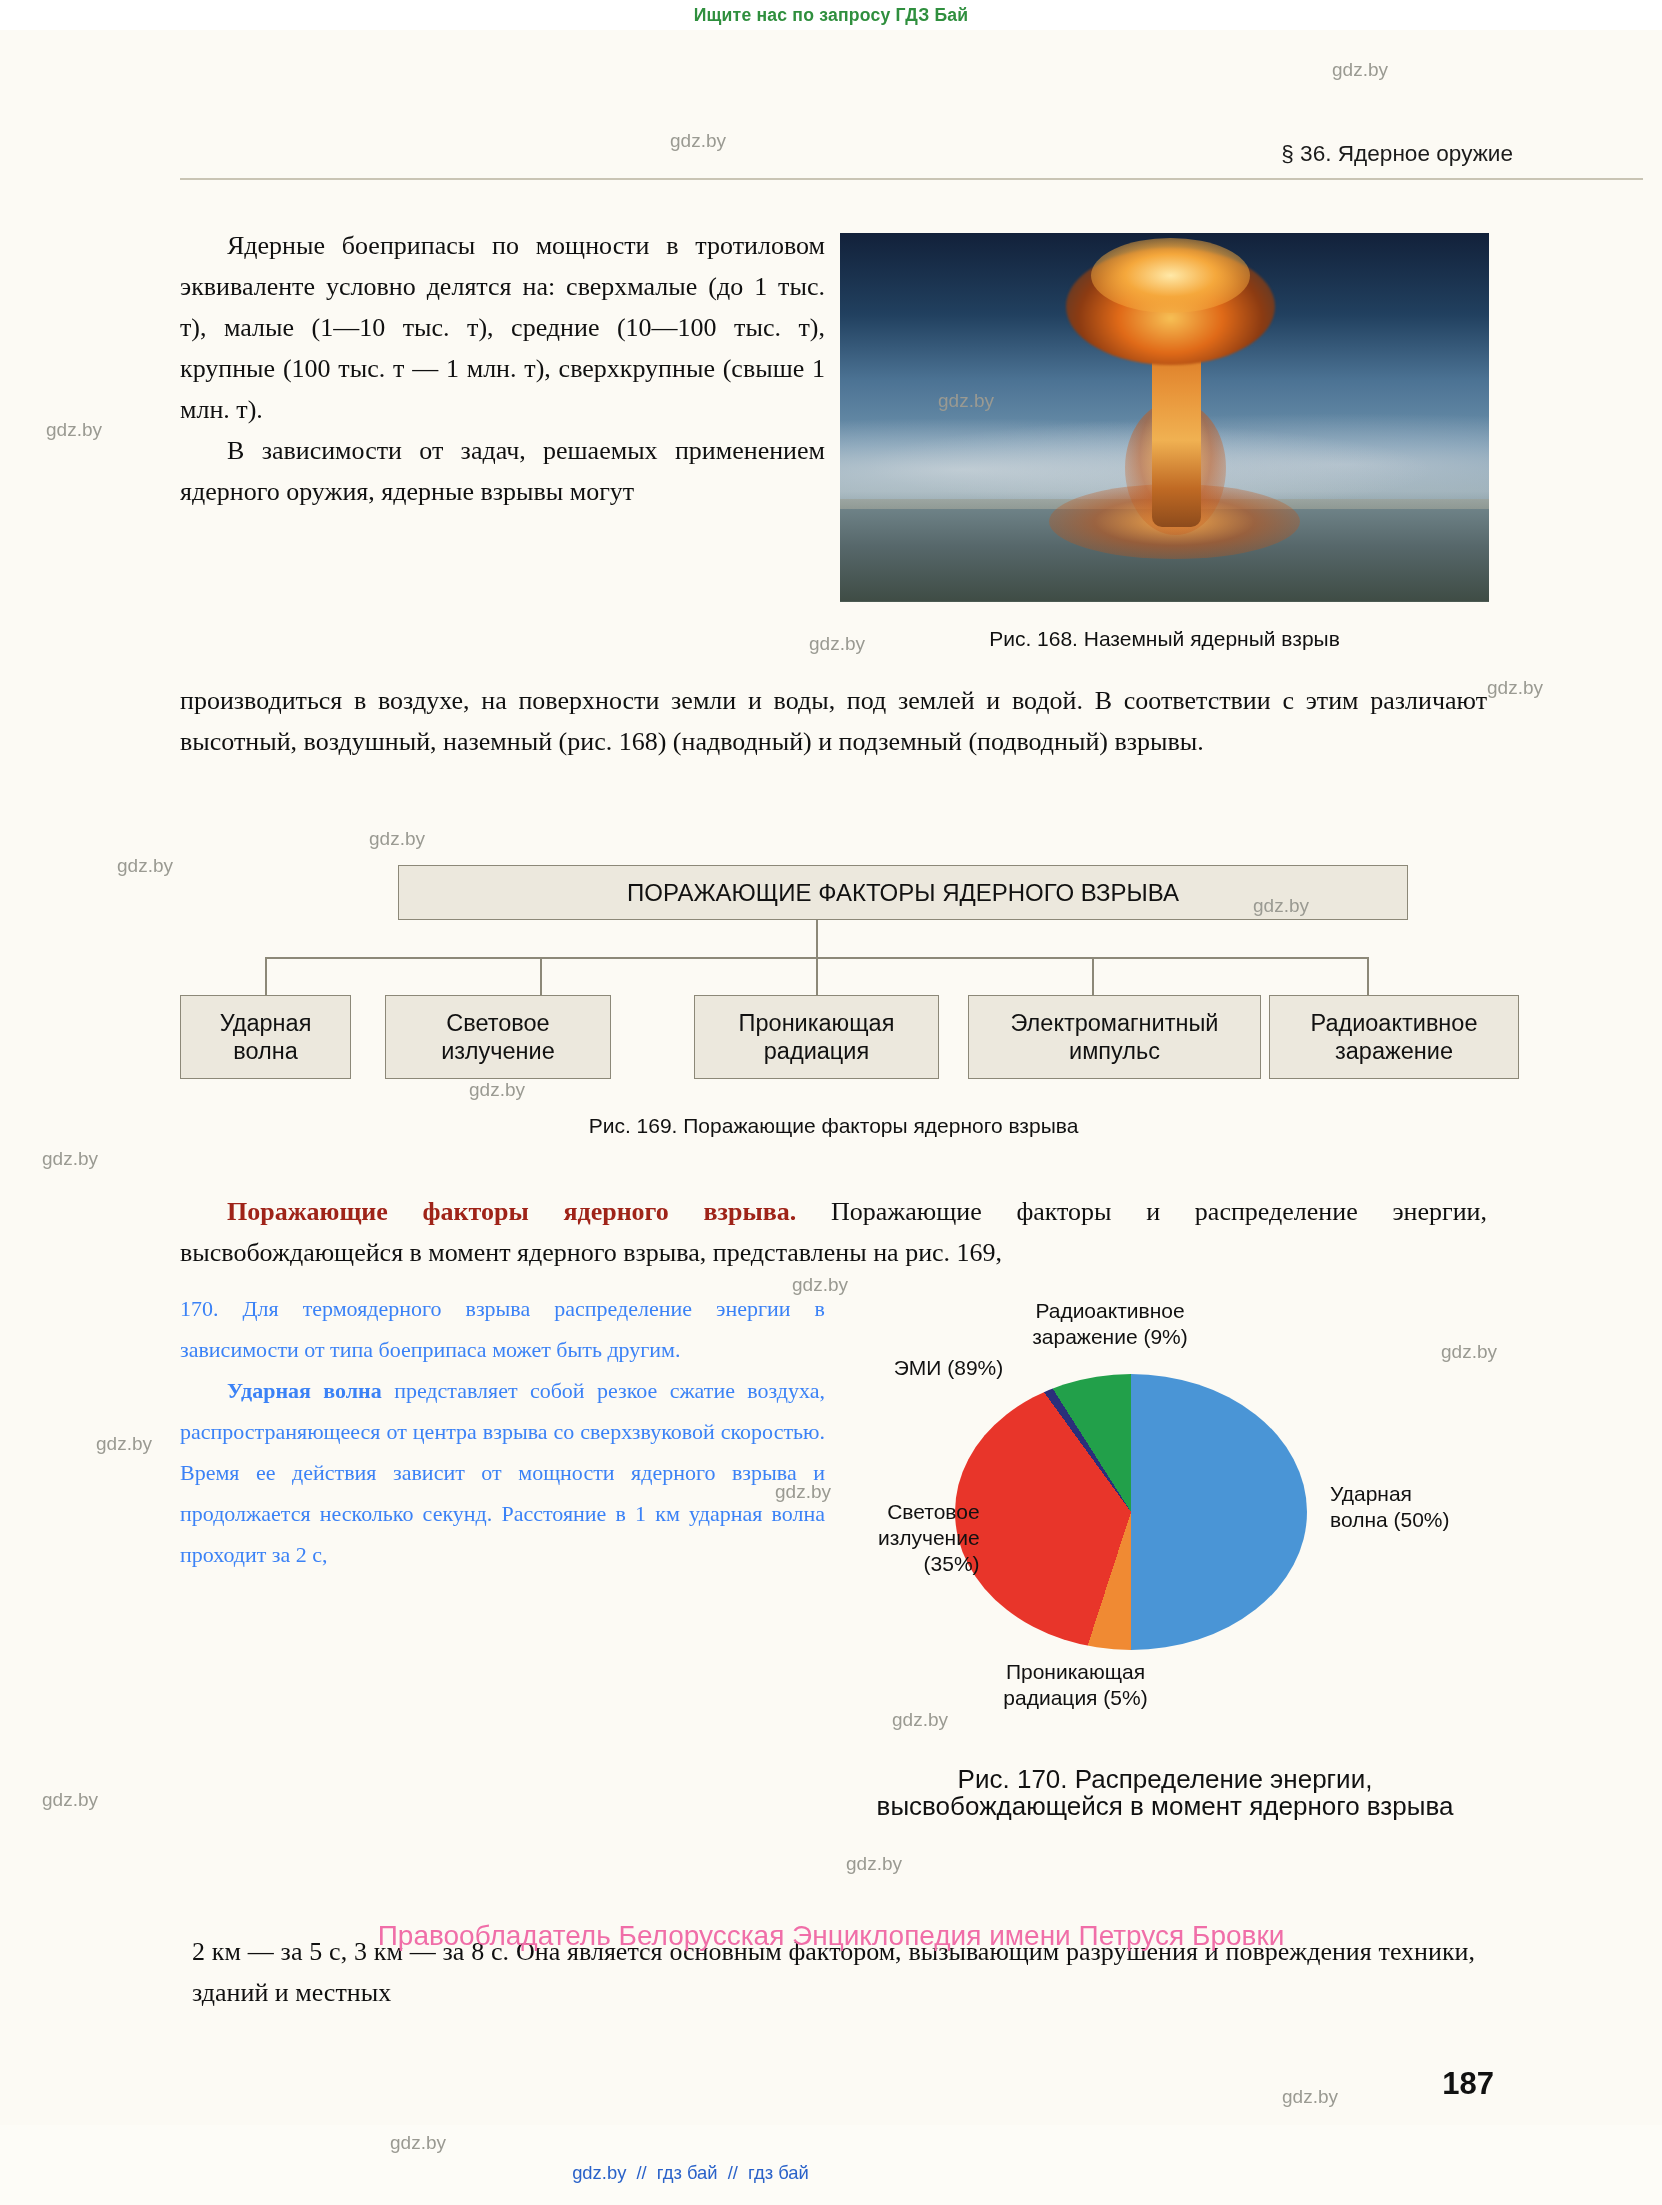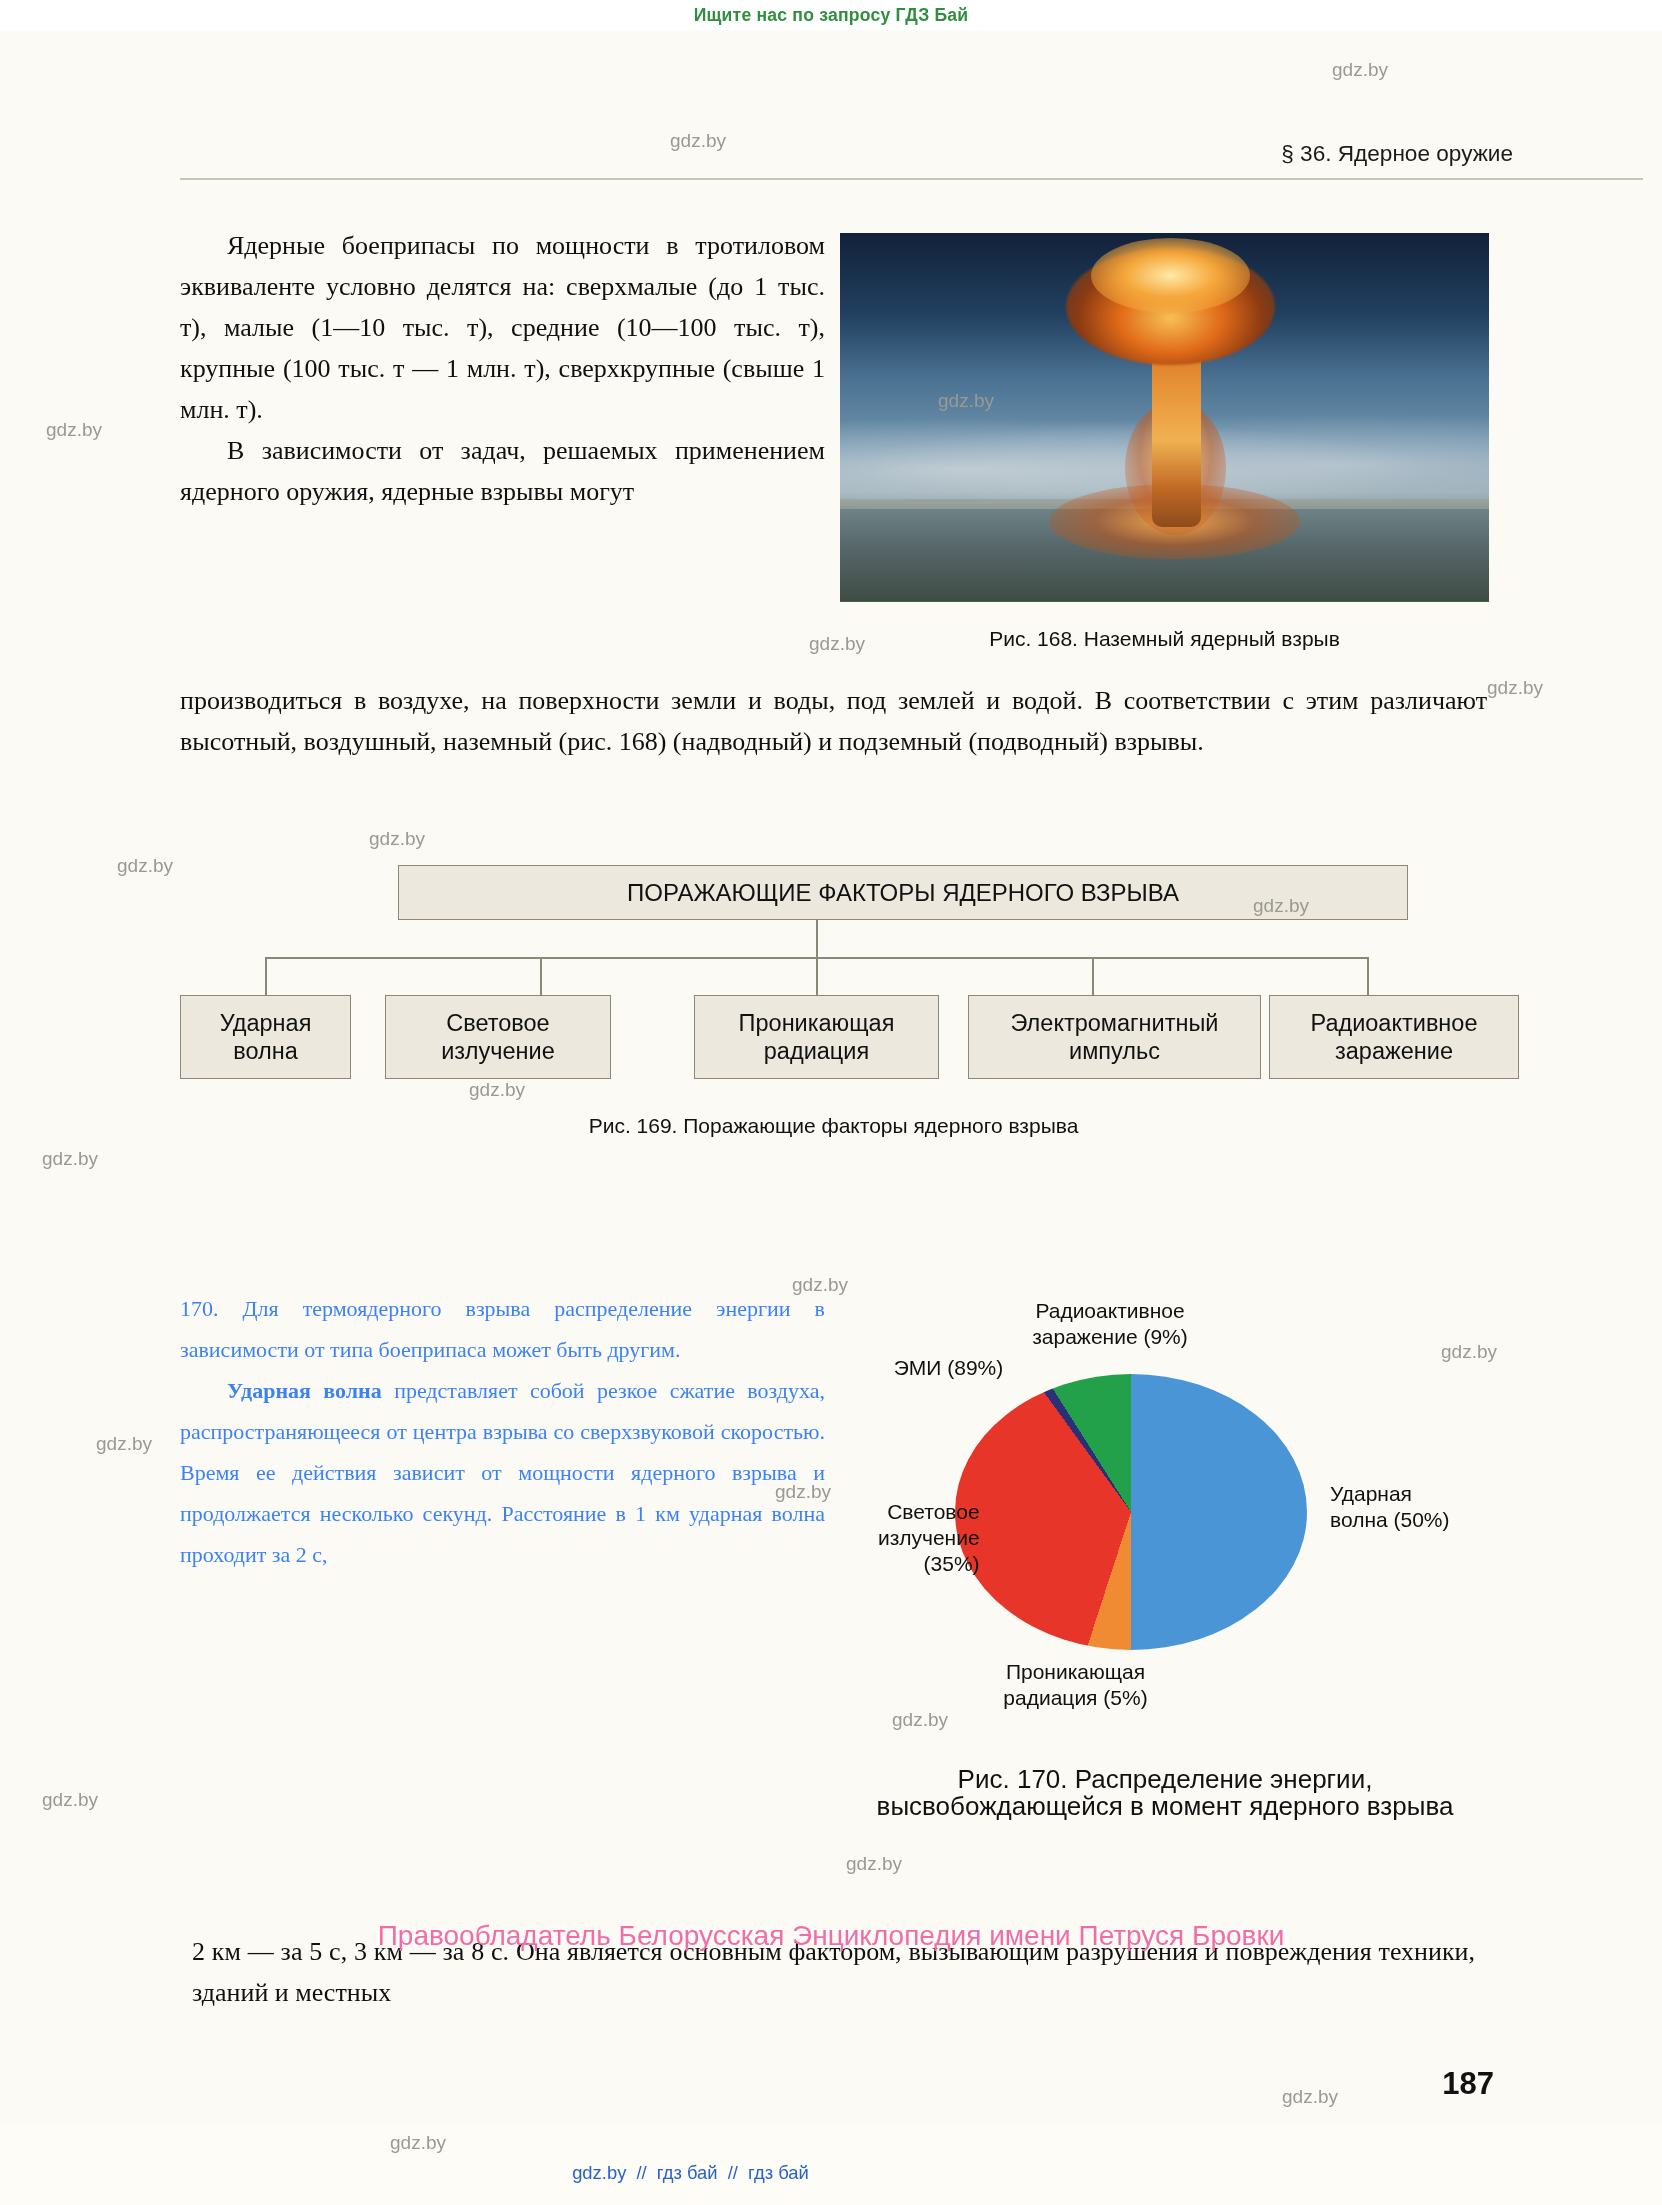--- a/index.html
+++ b/index.html
@@ -272,20 +272,25 @@
 излучение</div>
     <div class="dia-box" style="left:514px; width:245px; white-space:pre-line;">Проникающая
 радиация</div>
     <div class="dia-box" style="left:788px; width:293px; white-space:pre-line;">Электромагнитный
 импульс</div>
     <div class="dia-box" style="left:1089px; width:250px; white-space:pre-line;">Радиоактивное
 заражение</div>
   </div>
   <div class="fig-cap cap169">Рис. 169. Поражающие факторы ядерного взрыва</div>
 
+  <div class="sec-block">
+    <p>
+      <span class="sec-title" style="margin-left:47px;">Поражающие факторы ядерного взрыва.</span><span> Поражающие факторы и распределение энергии, высвобождающейся в момент ядерного взрыва, представлены на рис. 169,</span>
+    </p>
+  </div>
 
   <div class="col-left2">
     <p>170. Для термоядерного взрыва распределение энергии в зависимости от типа боеприпаса может быть другим.</p>
     <p>
       <span class="bold" style="margin-left:47px;">Ударная волна</span><span> представляет собой резкое сжатие воздуха, распространяющееся от центра взрыва со сверхзвуковой скоростью. Время ее действия зависит от мощности ядерного взрыва и продолжается несколько секунд. Расстояние в 1 км ударная волна проходит за 2 с,</span>
     </p>
   </div>
 
   <div class="pie-wrap">
     <div class="pie"></div>

